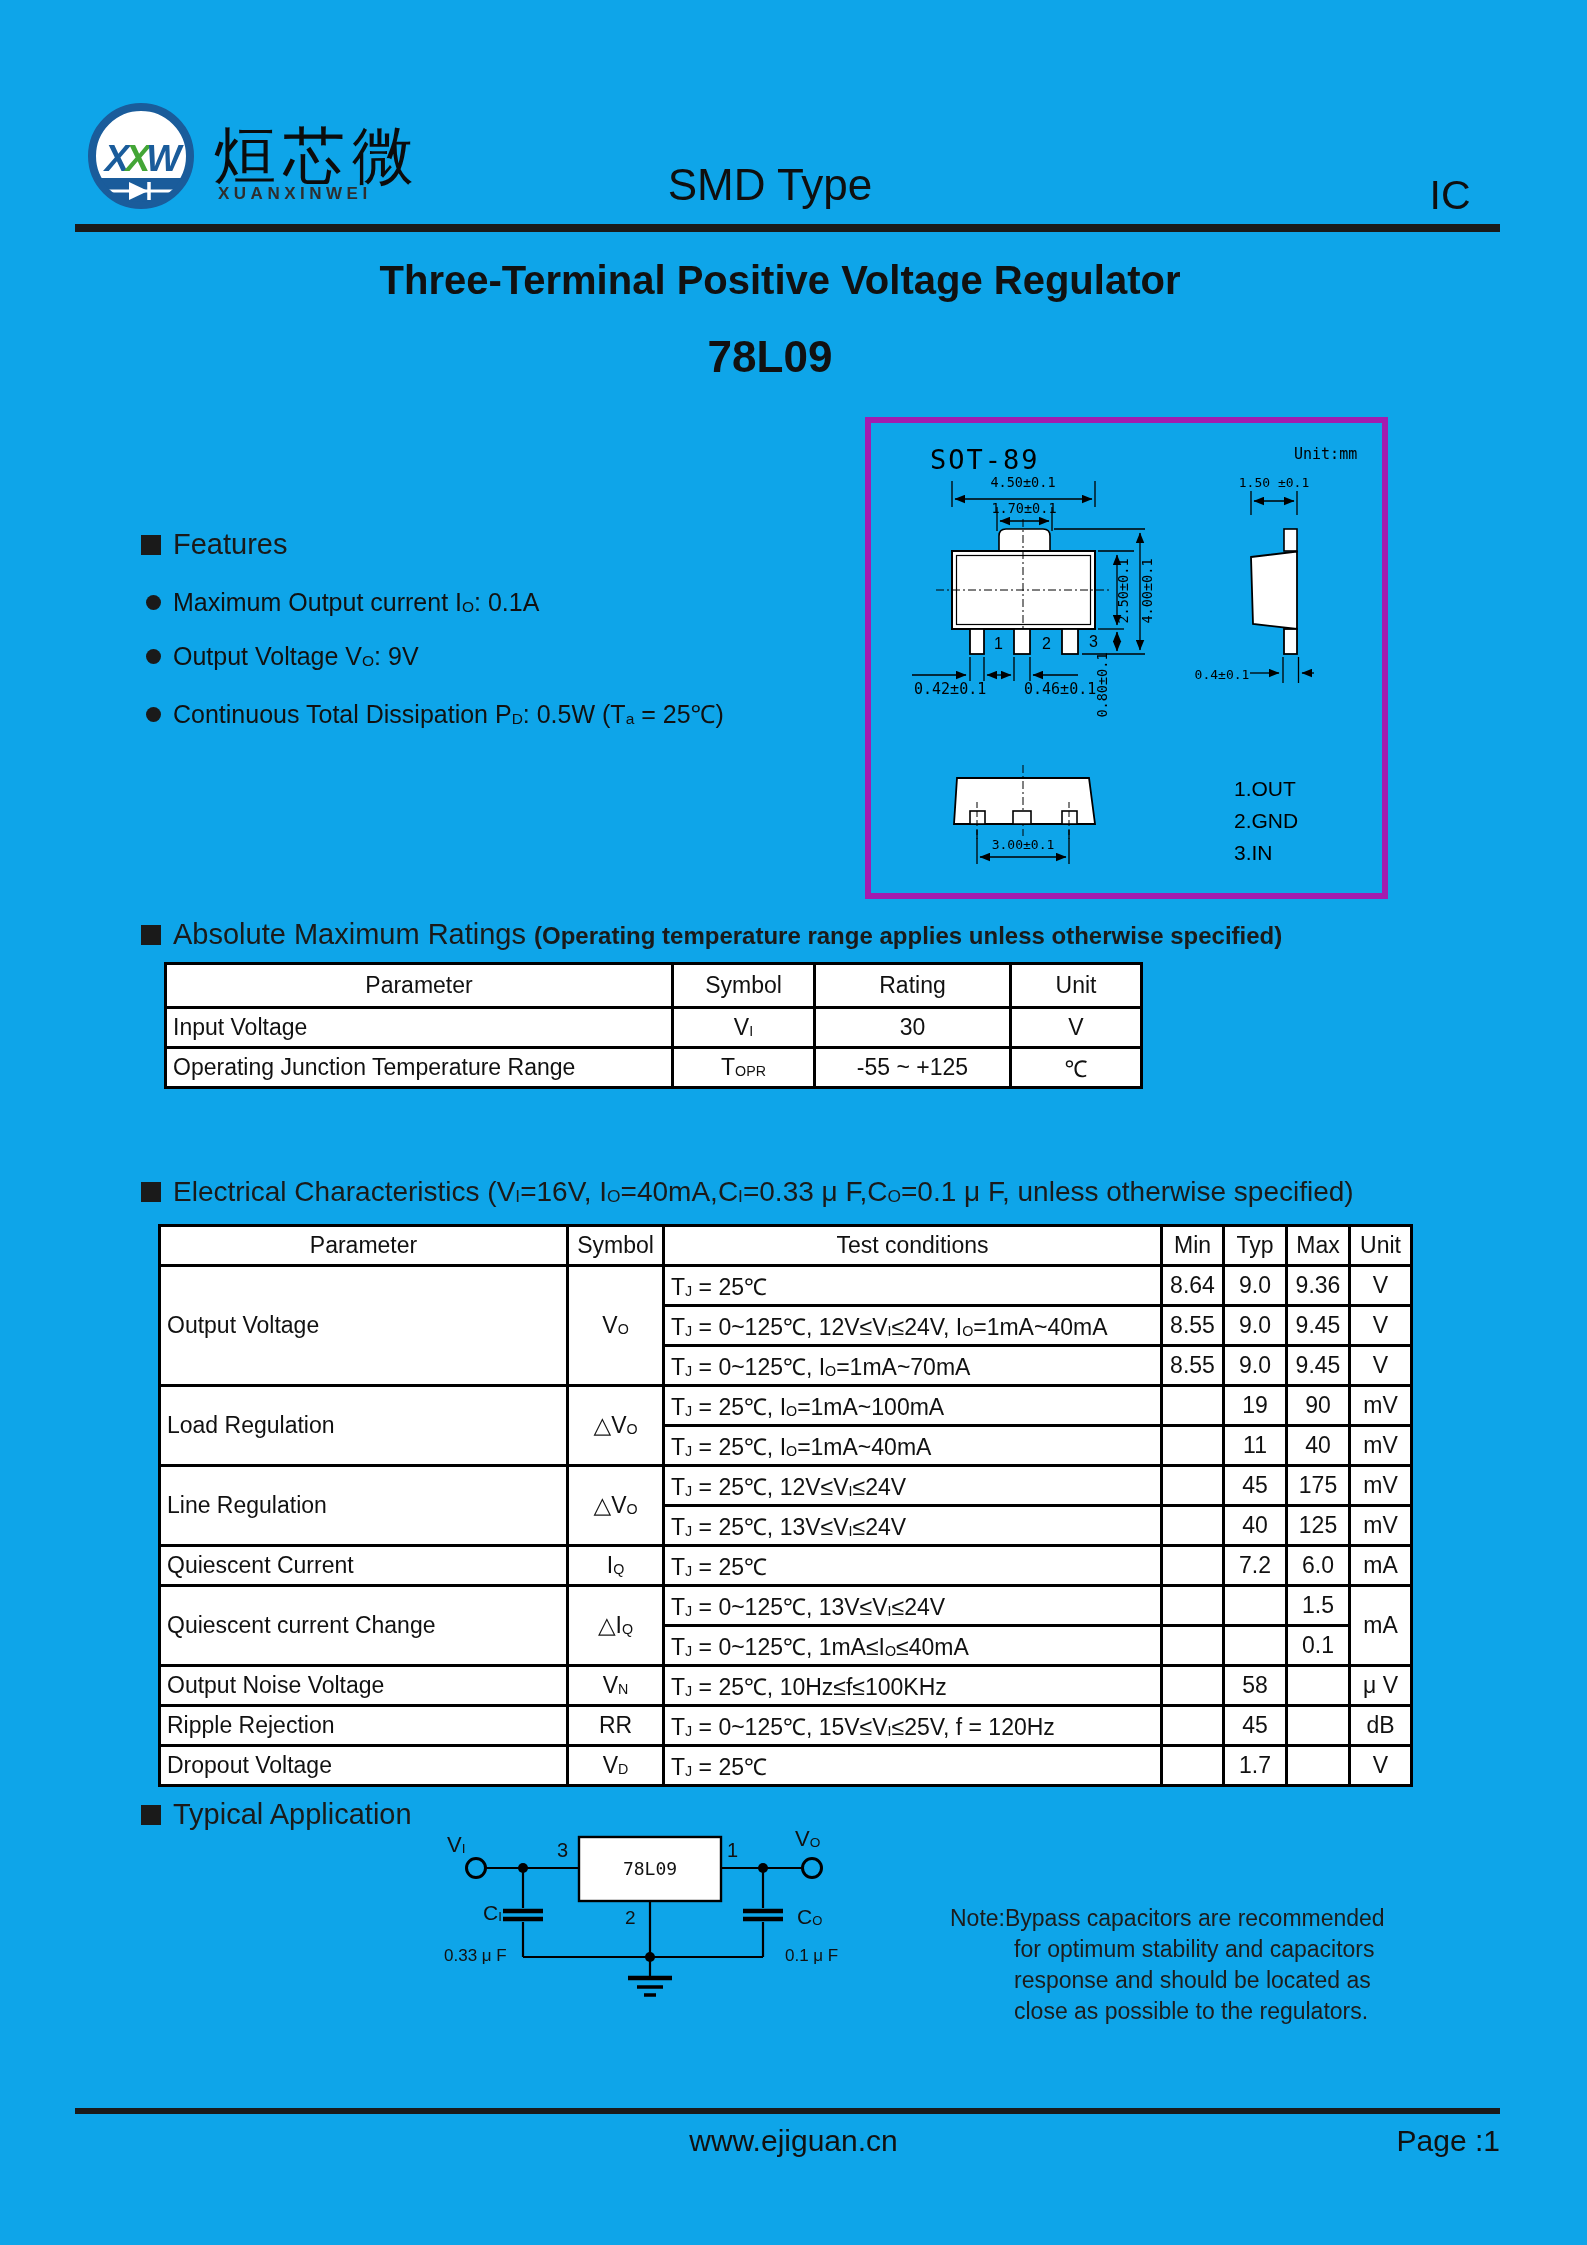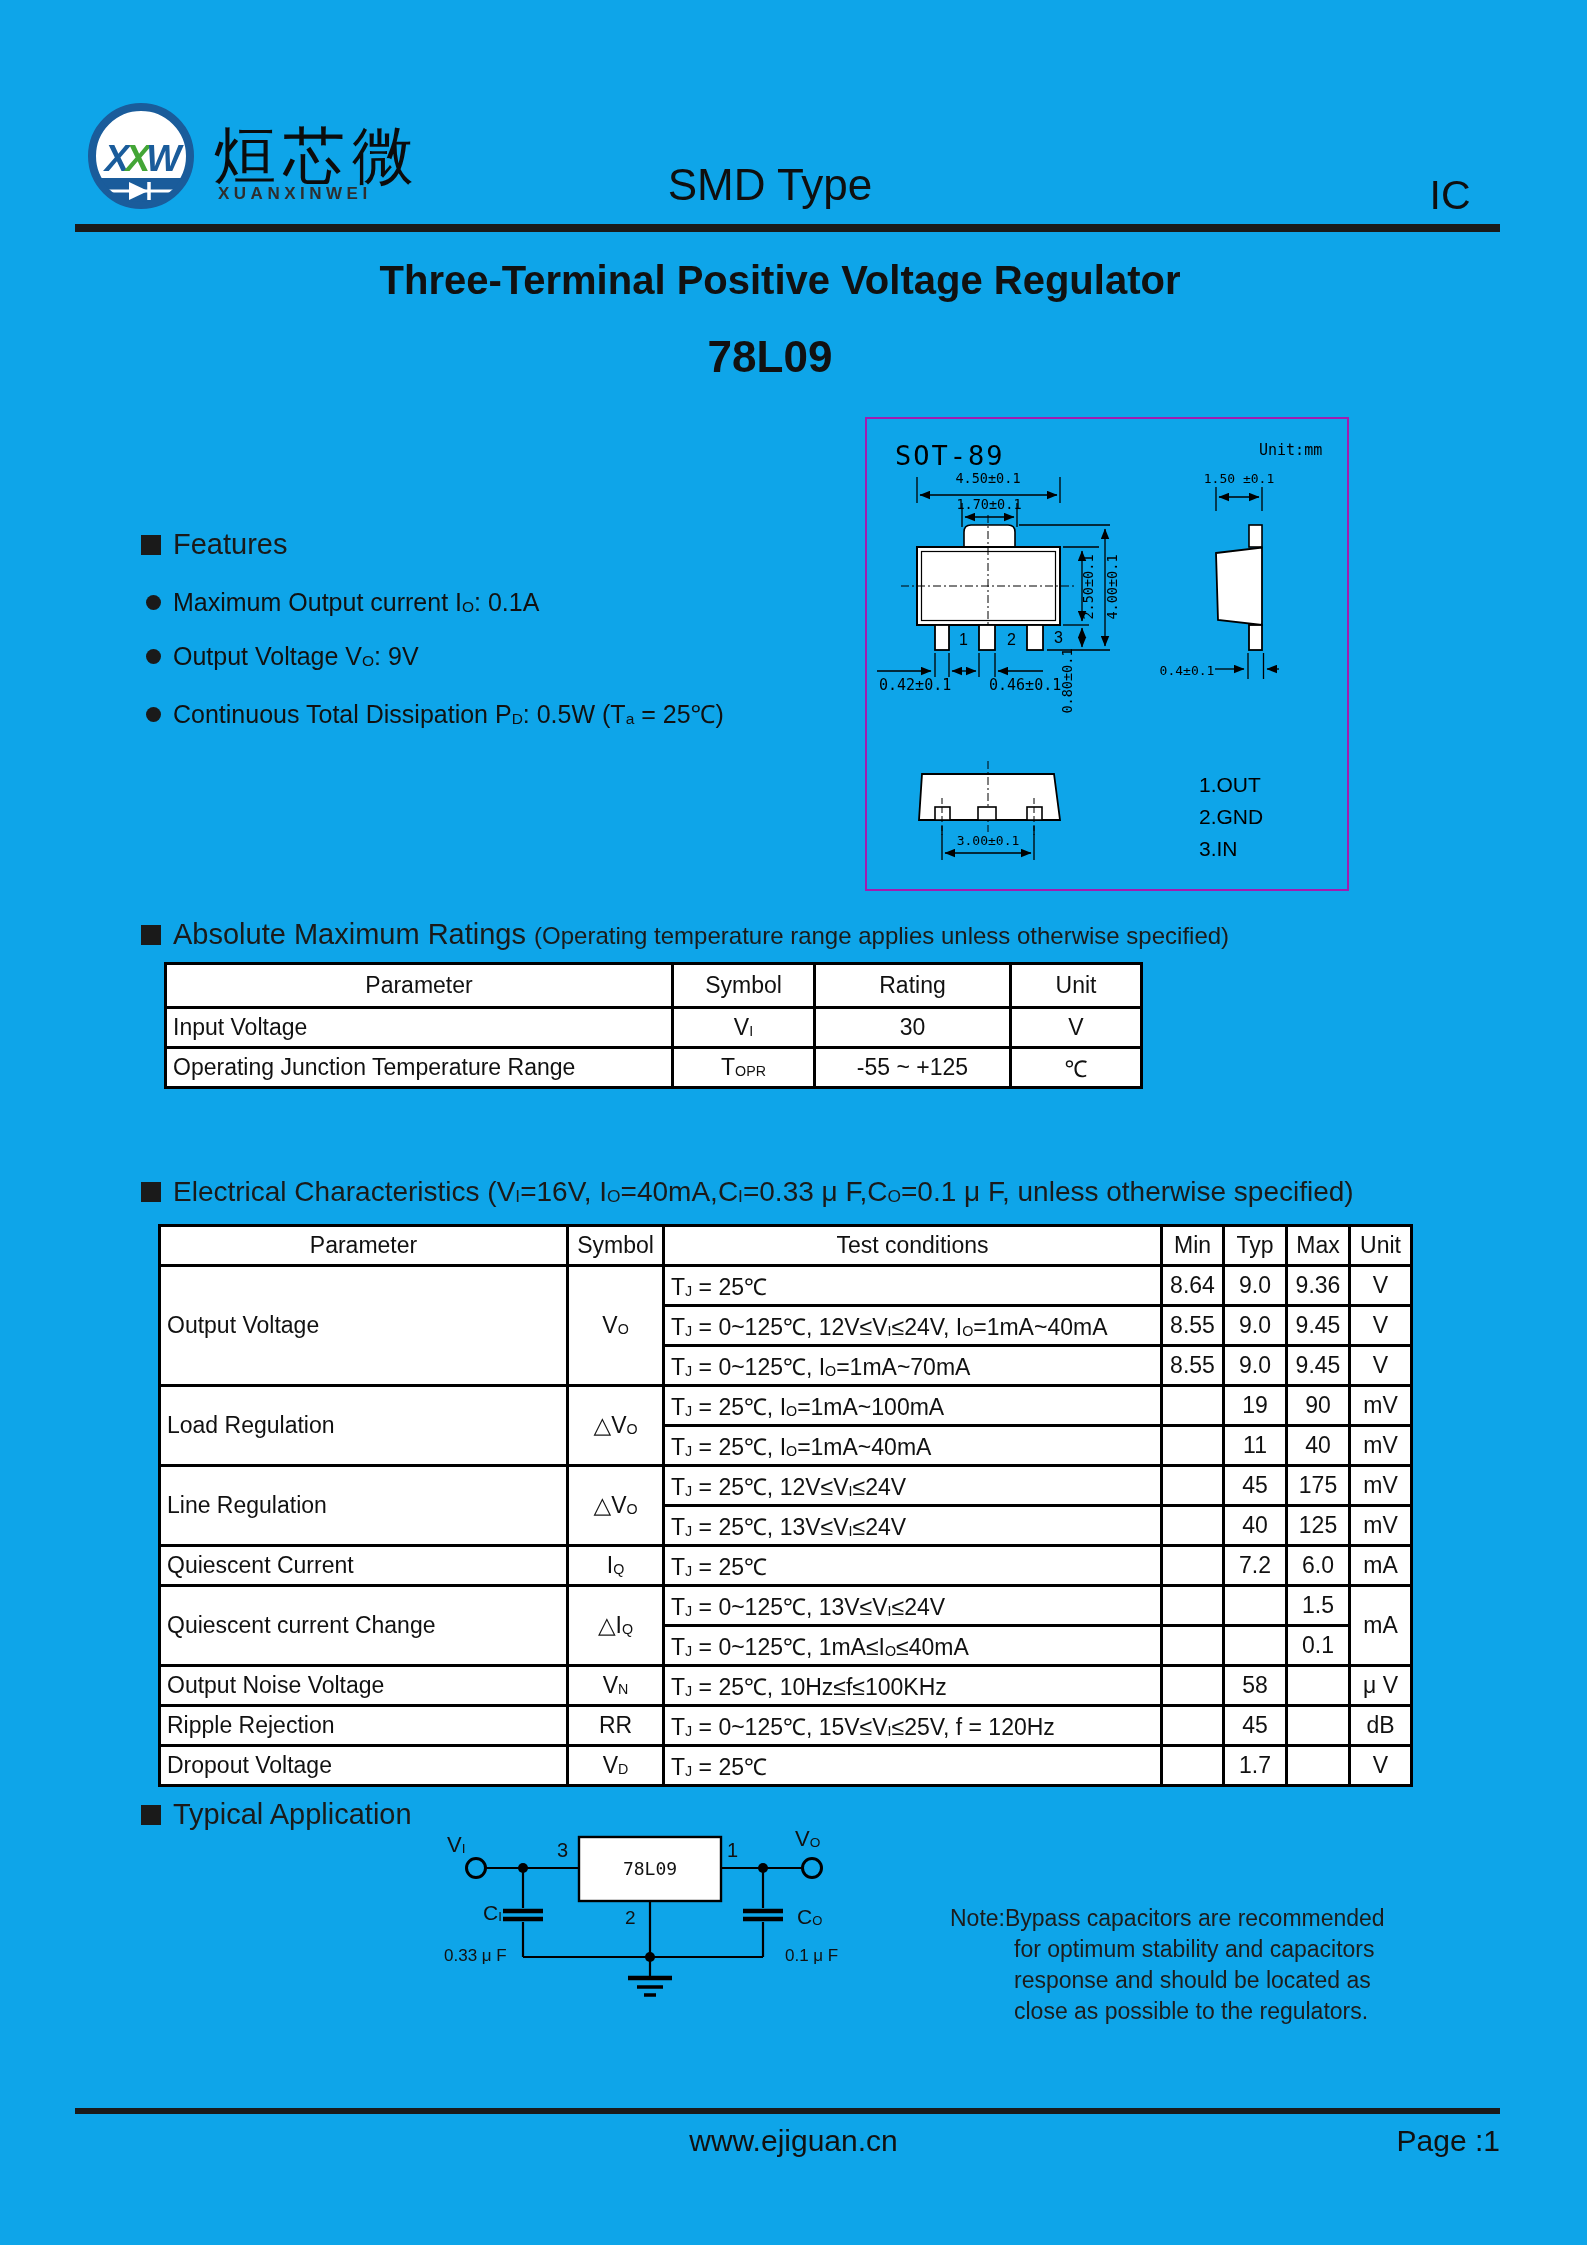--- a/index.html
+++ b/index.html
@@ -3,33 +3,33 @@
 <meta charset="utf-8">
 <style>
   html,body{margin:0;padding:0;background:#888;}
   .page{position:relative;width:1587px;height:2245px;background:#0ea5e9;
         font-family:"Liberation Sans",sans-serif;color:#111;overflow:hidden;}
   .abs{position:absolute;}
   .sub{font-size:62%;vertical-align:-0.06em;letter-spacing:0;}
   .sq{display:inline-block;width:20px;height:20px;background:#1a1a1a;margin-right:12px;vertical-align:-1px;}
   .dot{display:inline-block;width:15px;height:15px;background:#1a1a1a;border-radius:50%;margin-right:12px;vertical-align:1px;}
   .sec-title{font-size:29px;color:#1a1a1a;white-space:nowrap;}
-  .sec-sub{font-size:24px;}
+  .sec-sub{font-size:24px;font-weight:bold;}
   .feature{font-size:25px;white-space:nowrap;}
   table{border-collapse:collapse;table-layout:fixed;background:#fff;}
   .spec{position:absolute;}
   .spec td,.spec th{border:3px solid #000;font-weight:normal;font-size:23px;
         padding:0 6px;overflow:hidden;white-space:nowrap;}
   .spec th{text-align:center;}
   .cl{text-align:left;padding-left:9px;}
   .cc{text-align:center;}
   .hrule{background:#1a1a1a;}
   .mono{font-family:"DejaVu Sans Mono",monospace;}
   svg text{fill:#000;}
-  .pkg-box{border:2px solid #a21caf;}
+  .pkg-box{border:6px solid #a21caf;padding-left:31px;}
   .note-line{font-size:23px;line-height:31px;color:#1c1c1c;white-space:nowrap;}
   .note-line.ind{padding-left:64px;}
   .circ-lbl{font-size:21px;white-space:nowrap;}
 </style>
 </head>
 <body>
 
 <div class="page">
 
   <svg class="abs" style="left:85px;top:100px;" width="112" height="112" viewBox="0 0 112 112">

